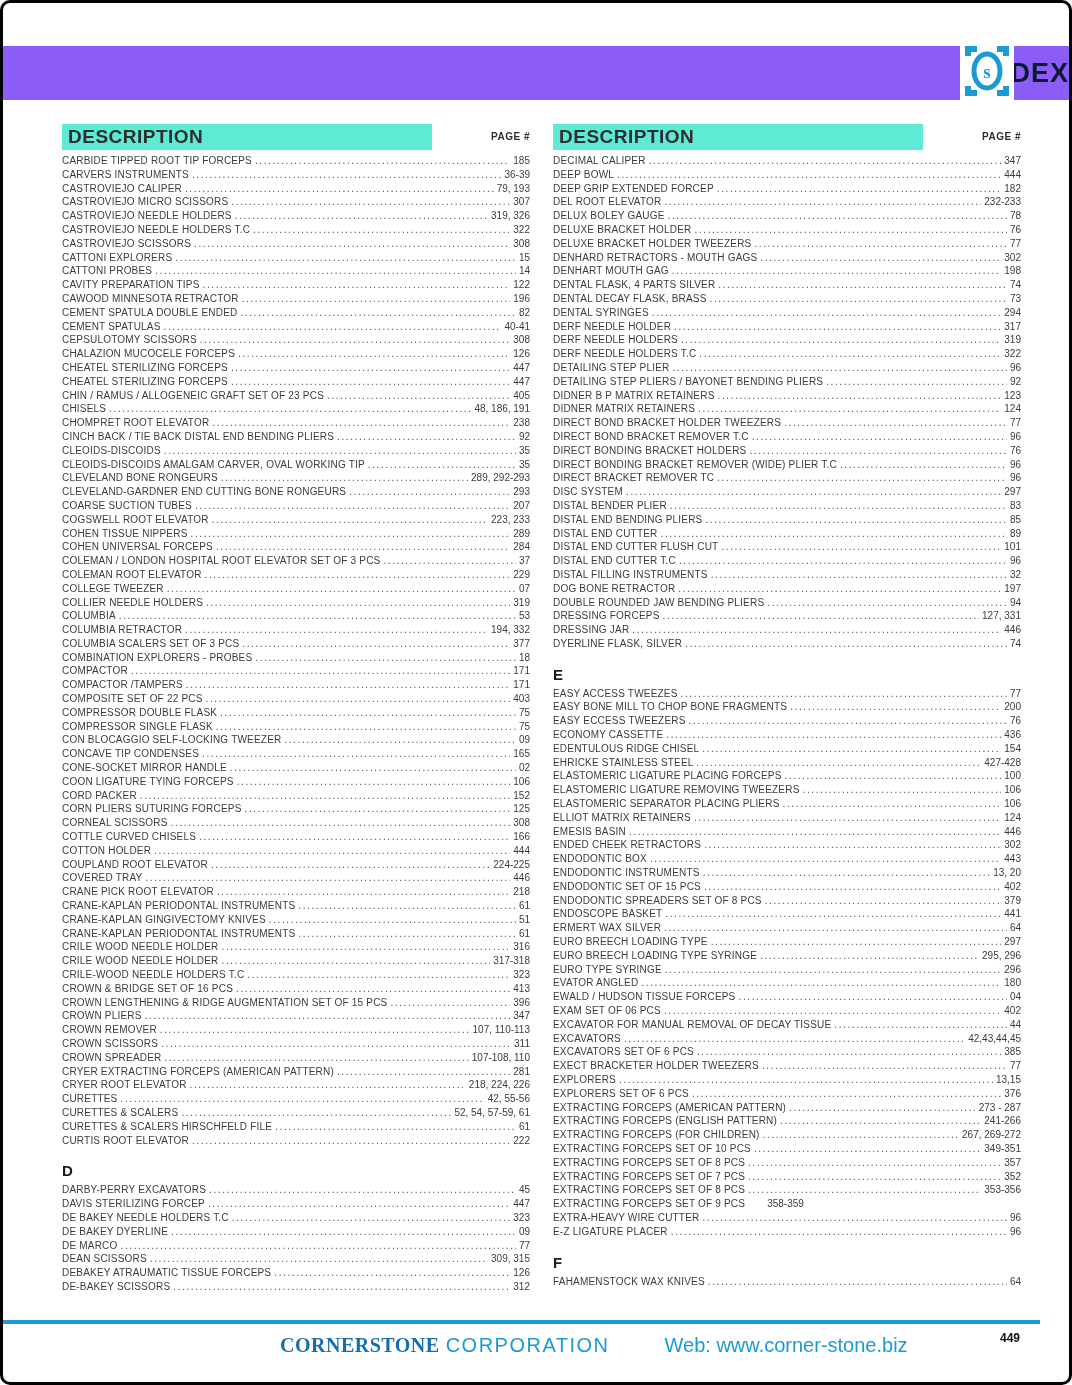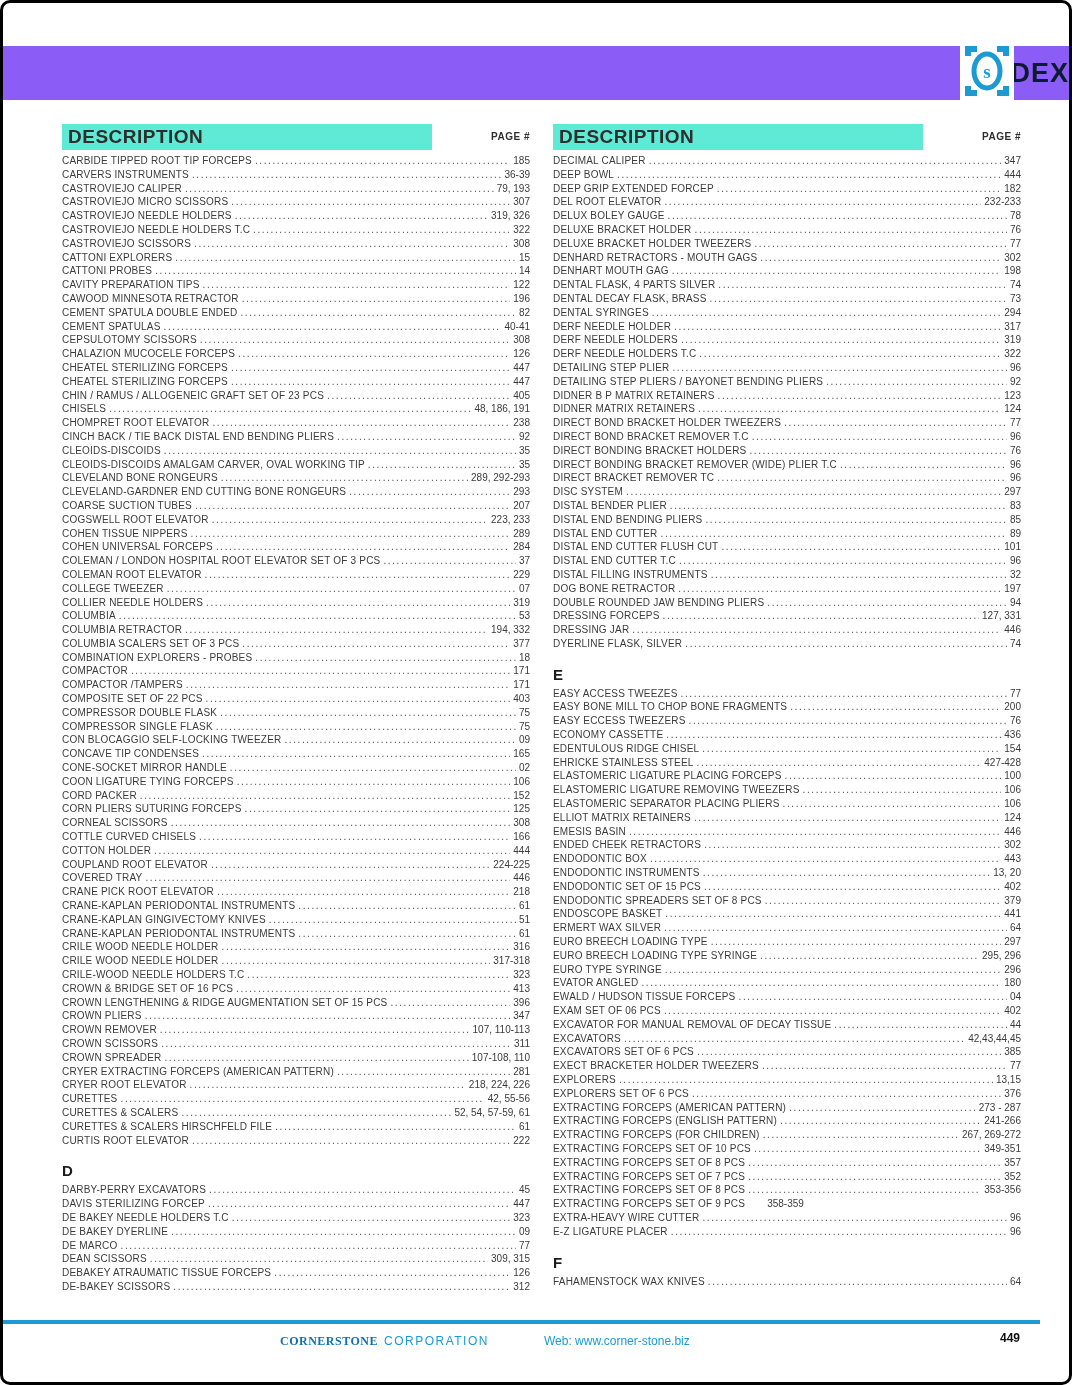--- a/index.html
+++ b/index.html
@@ -49,21 +49,21 @@
   .pg-inline { margin-left:22px; }
   .letter {
     font-size:15px; font-weight:bold; color:#1c1c1c;
     margin-top:15px; margin-bottom:4px;
   }
   
   .footer-line {
     position:absolute; left:3px; top:1320px; width:1037px; height:4px; background:#1b9ad4;
   }
   .footer {
-    position:absolute; top:1334px; left:280px; font-size:12px; color:#1b9ad4;text-align:right;
+    position:absolute; top:1334px; left:280px; font-size:20px; color:#1b9ad4;text-align:right;
   }
   .brand-bold {
     font-family:"Liberation Serif", serif; font-weight:bold; color:#146fb0;
     letter-spacing:0.5px;
   }
   .brand-rest { color:#1b9ad4; letter-spacing:1.5px; margin-left:6px; }
   .web { margin-left:55px; color:#1b9ad4; }
   .pageno {
     position:absolute; top:1331px; right:52px; font-size:12px; font-weight:bold; color:#101010;
   }

